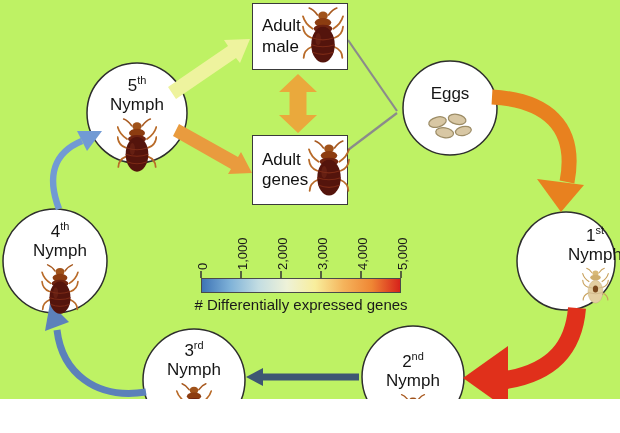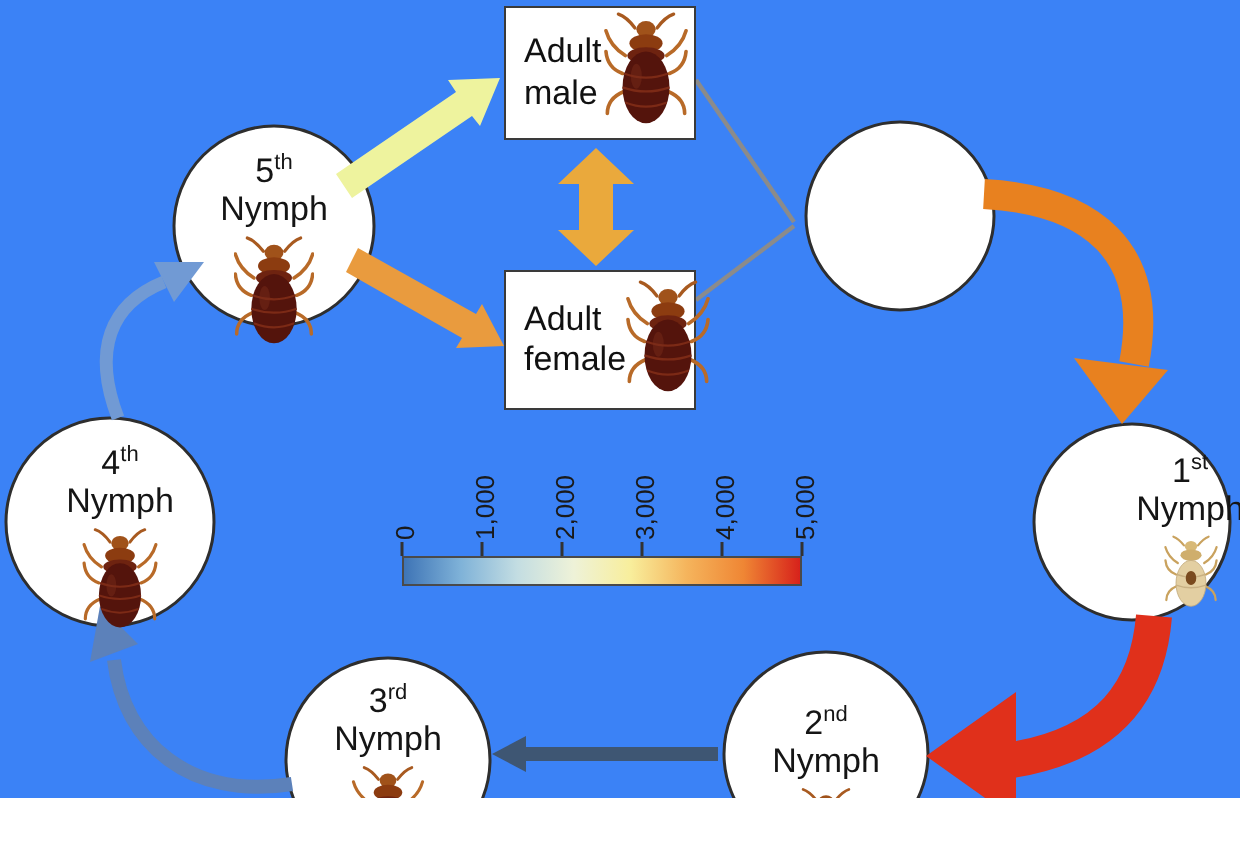--- a/index.html
+++ b/index.html
@@ -1,17 +1,17 @@
 <!DOCTYPE html>
 <html><head>
 <meta charset="utf-8">
 <style>
   html,body { margin:0; padding:0; background:#ffffff; }
   .stage {
-    position:relative; width:620px; height:399px; background:#3b82f6;
+    position:relative; width:620px; height:399px; background:#bef264;
     font-family:"Liberation Sans", sans-serif; color:#111; overflow:hidden;text-decoration:underline;
   }
   .layer { position:absolute; left:0; top:0; width:620px; height:433px; }
 
   
   .node {
     position:absolute; display:flex; flex-direction:column; align-items:center;
     text-align:center; line-height:1.12; font-size:17px; color:#151515;
   }
   .node sup { font-size:11px; line-height:0; }
@@ -157,39 +157,47 @@
     <span class="bug-wrap">
       <svg width="42" height="58">
           <use href="#bug-dark"></use>
         </svg>
     </span>
   </div>
 
   <div class="adult-box" style="left:252px; top:135px; width:96px; height:70px;">
     <div class="lbl">
       <div>Adult</div>
-      <div>female</div>
+      <div>genes</div>
     </div>
     <span class="bug-wrap">
       <svg width="42" height="58">
           <use href="#bug-dark"></use>
         </svg>
     </span>
   </div>
 
   <div class="node" style="left:87px; top:76px; width:100px;">
     <div><span>5</span><sup>th</sup></div>
     <div>Nymph</div>
     <span class="bug-wrap">
       <svg width="40" height="56">
           <use href="#bug-dark"></use>
         </svg>
     </span>
   </div>
 
+  <div class="node" style="left:400px; top:84px; width:100px;">
+    <div>Eggs</div>
+    <span class="bug-wrap" style="margin-top:8px;">
+      <svg width="50" height="31">
+          <use href="#eggs-cluster"></use>
+        </svg>
+    </span>
+  </div>
 
   <div class="node" style="left:545px; top:226px; width:100px;">
     <div><span>1</span><sup>st</sup></div>
     <div>Nymph</div>
     <span class="bug-wrap">
       <svg width="27" height="37">
           <use href="#bug-pale"></use>
         </svg>
     </span>
   </div>
@@ -225,14 +233,15 @@
   </div>
 
   <span class="tick-label" style="left:195px;">0</span>
   <span class="tick-label" style="left:235px;">1,000</span>
   <span class="tick-label" style="left:275px;">2,000</span>
   <span class="tick-label" style="left:315px;">3,000</span>
   <span class="tick-label" style="left:355px;">4,000</span>
   <span class="tick-label" style="left:395px;">5,000</span>
 
   <div class="cbar" style="background: linear-gradient(90deg, rgb(62, 116, 182), rgb(127, 178, 216), rgb(195, 221, 226), rgb(238, 242, 216), rgb(248, 238, 156), rgb(245, 180, 92), rgb(239, 134, 52), rgb(215, 34, 27));"></div>
+  <div class="cbar-label"># Differentially expressed genes</div>
 
 </div>
 
 </body></html>

